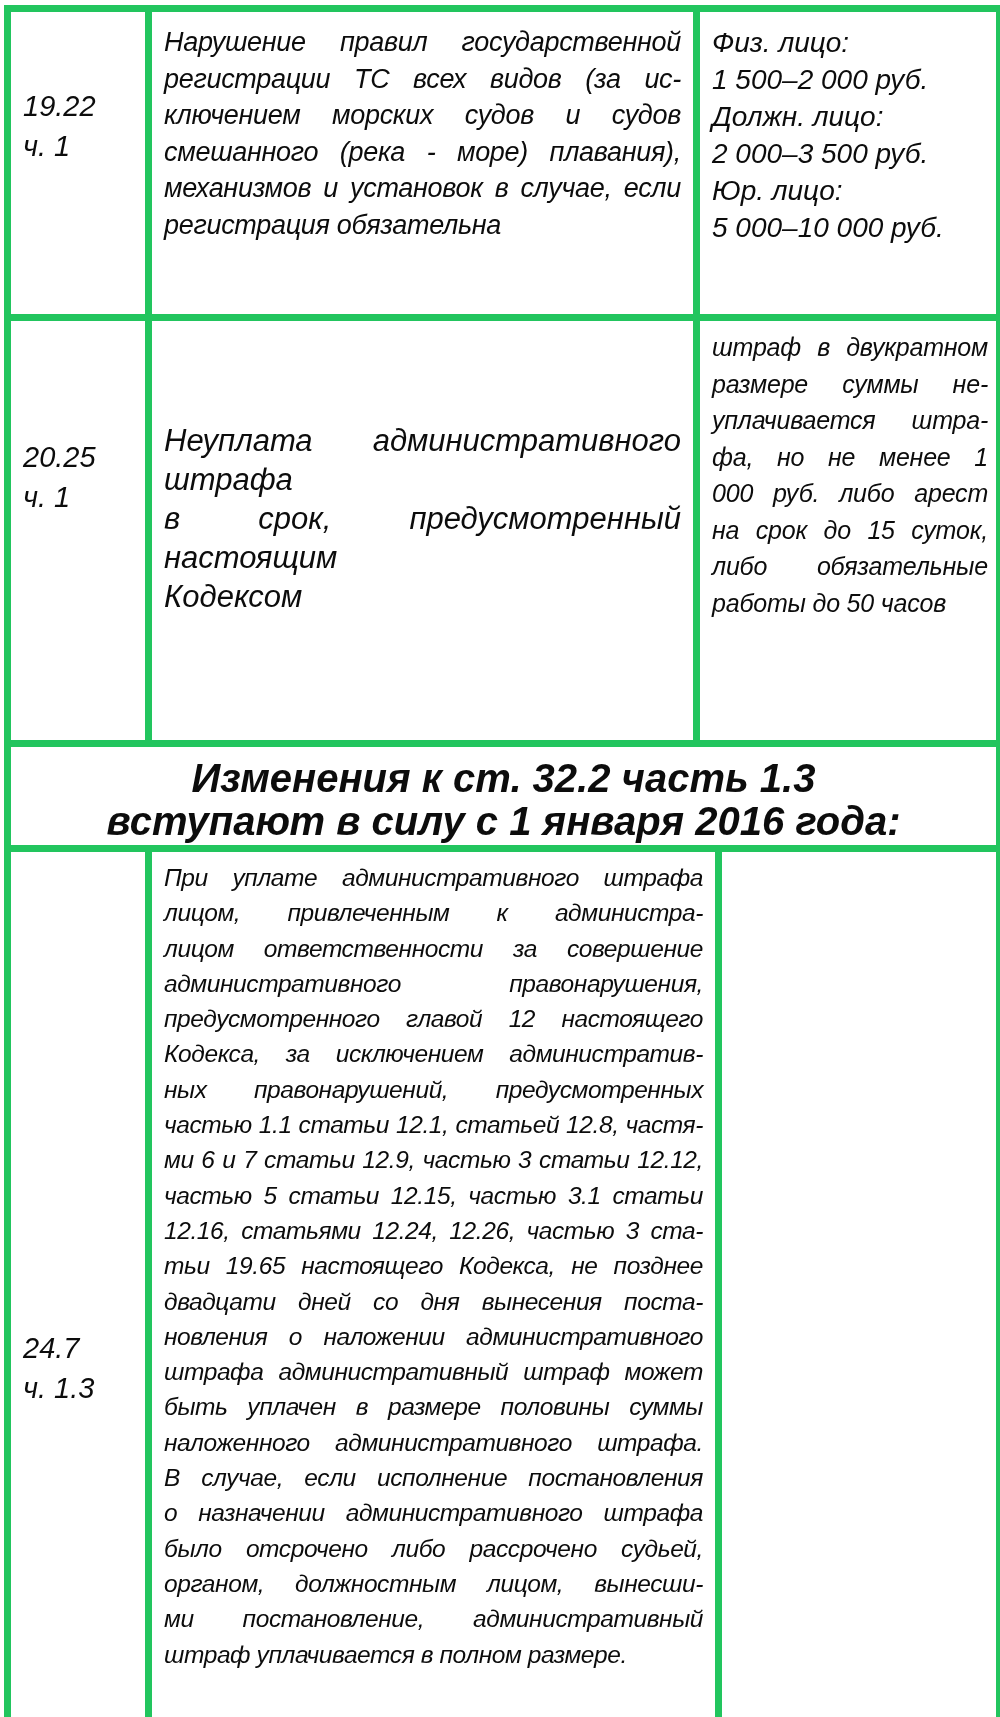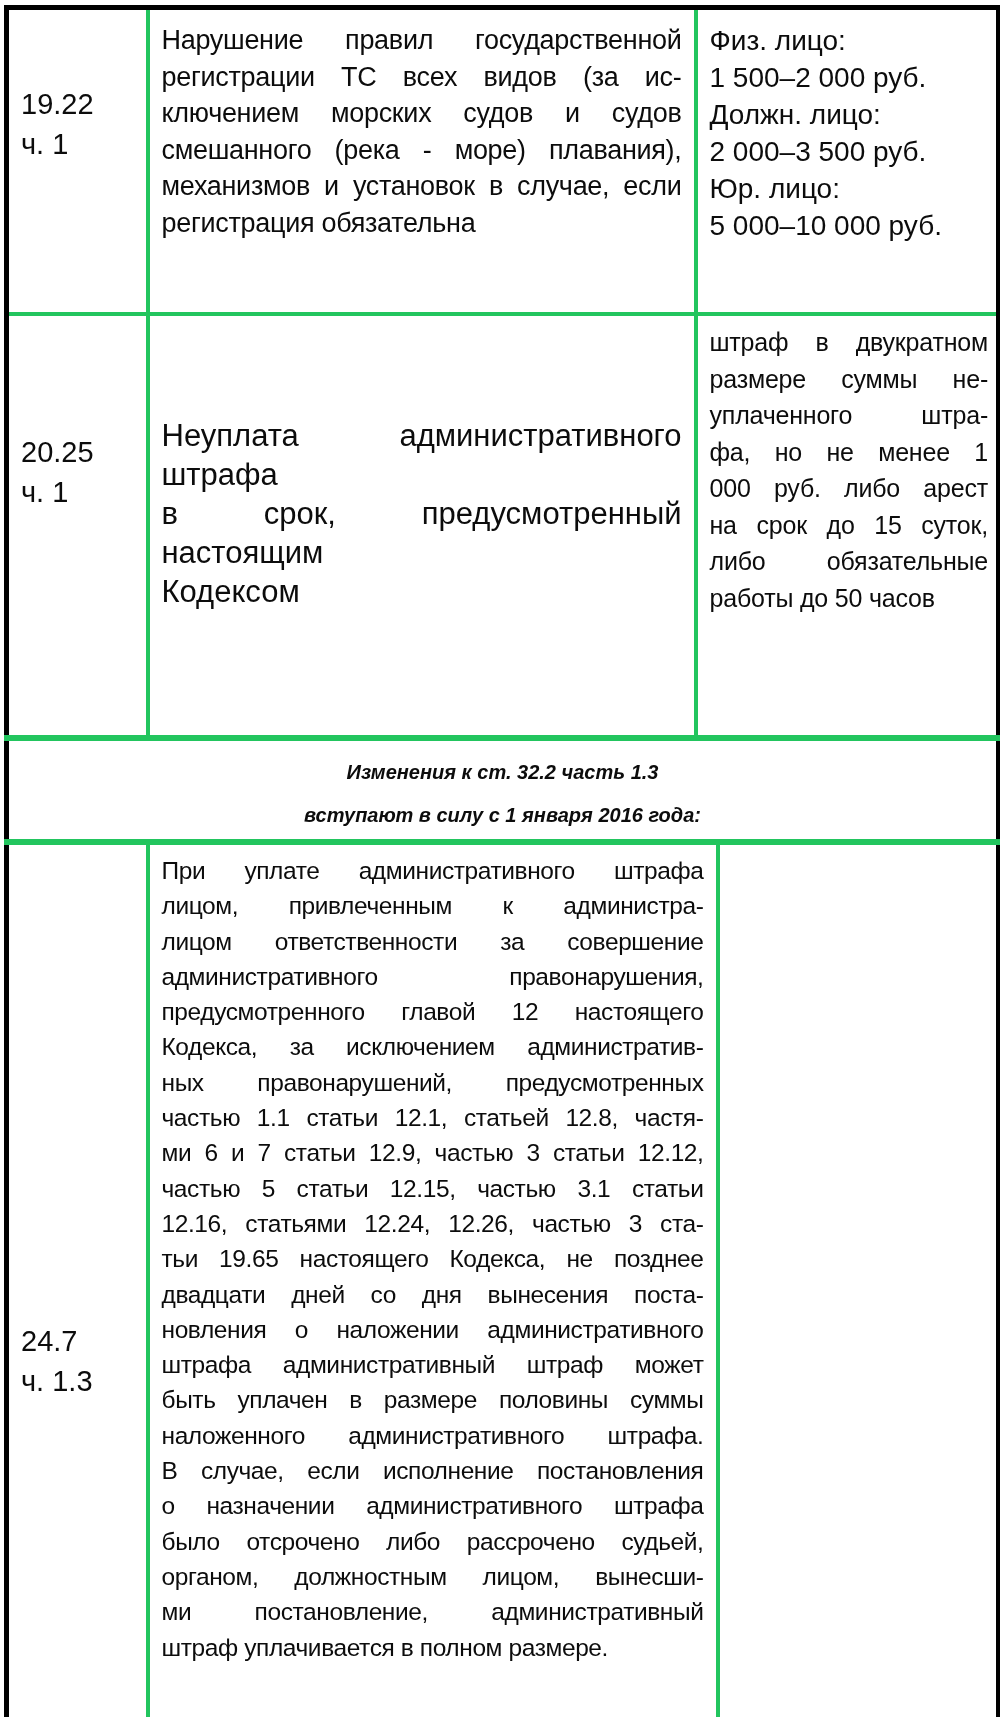--- a/index.html
+++ b/index.html
@@ -12,24 +12,25 @@
   .page { position: relative; width: 1000px; height: 1717px; overflow: hidden; background: #ffffff; }
 
   table.fines {
     border-collapse: collapse;
     table-layout: fixed;
     width: 992px;
     margin: 5px 0 0 4px;
     border: 5px solid #000;
   }
   table.fines td {
-    border: 4px solid #22c55e;
+    border: 7px solid #22c55e;
     vertical-align: top;
     padding: 0;
     overflow: hidden;
+    font-style: italic;
   }
   tr.rh td { border-top-width: 6px; border-bottom-width: 6px; }
 
   
   tr.r1 td { height: 228px; }
   tr.r2 td { height: 303px; }
   tr.rh td { height: 88px; }
   tr.r3 td { height: 830px; }
 
   
@@ -44,21 +45,21 @@
   .d2 { font-size: 31px; line-height: 39px;  padding-top: 100px !important; }
   .d3 { font-size: 24.5px; line-height: 35.3px; padding-top: 8px !important; letter-spacing: -0.4px; }
 
   
   .pen { padding-left: 12px !important; padding-right: 8px !important; }
   .p1 { font-size: 28px;  line-height: 37px;  padding-top: 12px !important; }
   .p2 { font-size: 25px; line-height: 36.5px; padding-top: 8px !important; letter-spacing: -0.2px; }
 
   
   .section {
-    font-size: 20px; line-height: 43px;
+    font-size: 40px; line-height: 43px;
     font-weight: bold; font-style: italic;
     text-align: center;
     padding-top: 10px !important;
   }
   .section .tl { text-align: center !important; text-align-last: center !important; }
 
   .tl { white-space: nowrap; }
   .j  { text-align: justify; text-align-last: justify; white-space: normal; }
 </style>
 </head>
@@ -104,21 +105,21 @@
             <div class="tl">ч. 1</div>
           </td>
       <td class="desc d2">
             <div class="tl j">Неуплата административного штрафа</div>
             <div class="tl j">в срок, предусмотренный настоящим</div>
             <div class="tl">Кодексом</div>
           </td>
       <td class="pen p2" colspan="2">
             <div class="tl j">штраф в двукратном</div>
             <div class="tl j">размере суммы не-</div>
-            <div class="tl j">уплаченного штра-</div>
+            <div class="tl j">уплачивается штра-</div>
             <div class="tl j">фа, но не менее 1</div>
             <div class="tl j">000 руб. либо арест</div>
             <div class="tl j">на срок до 15 суток,</div>
             <div class="tl j">либо обязательные</div>
             <div class="tl">работы до 50 часов</div>
           </td>
     </tr>
 
     <tr class="rh">
       <td class="section" colspan="4">

